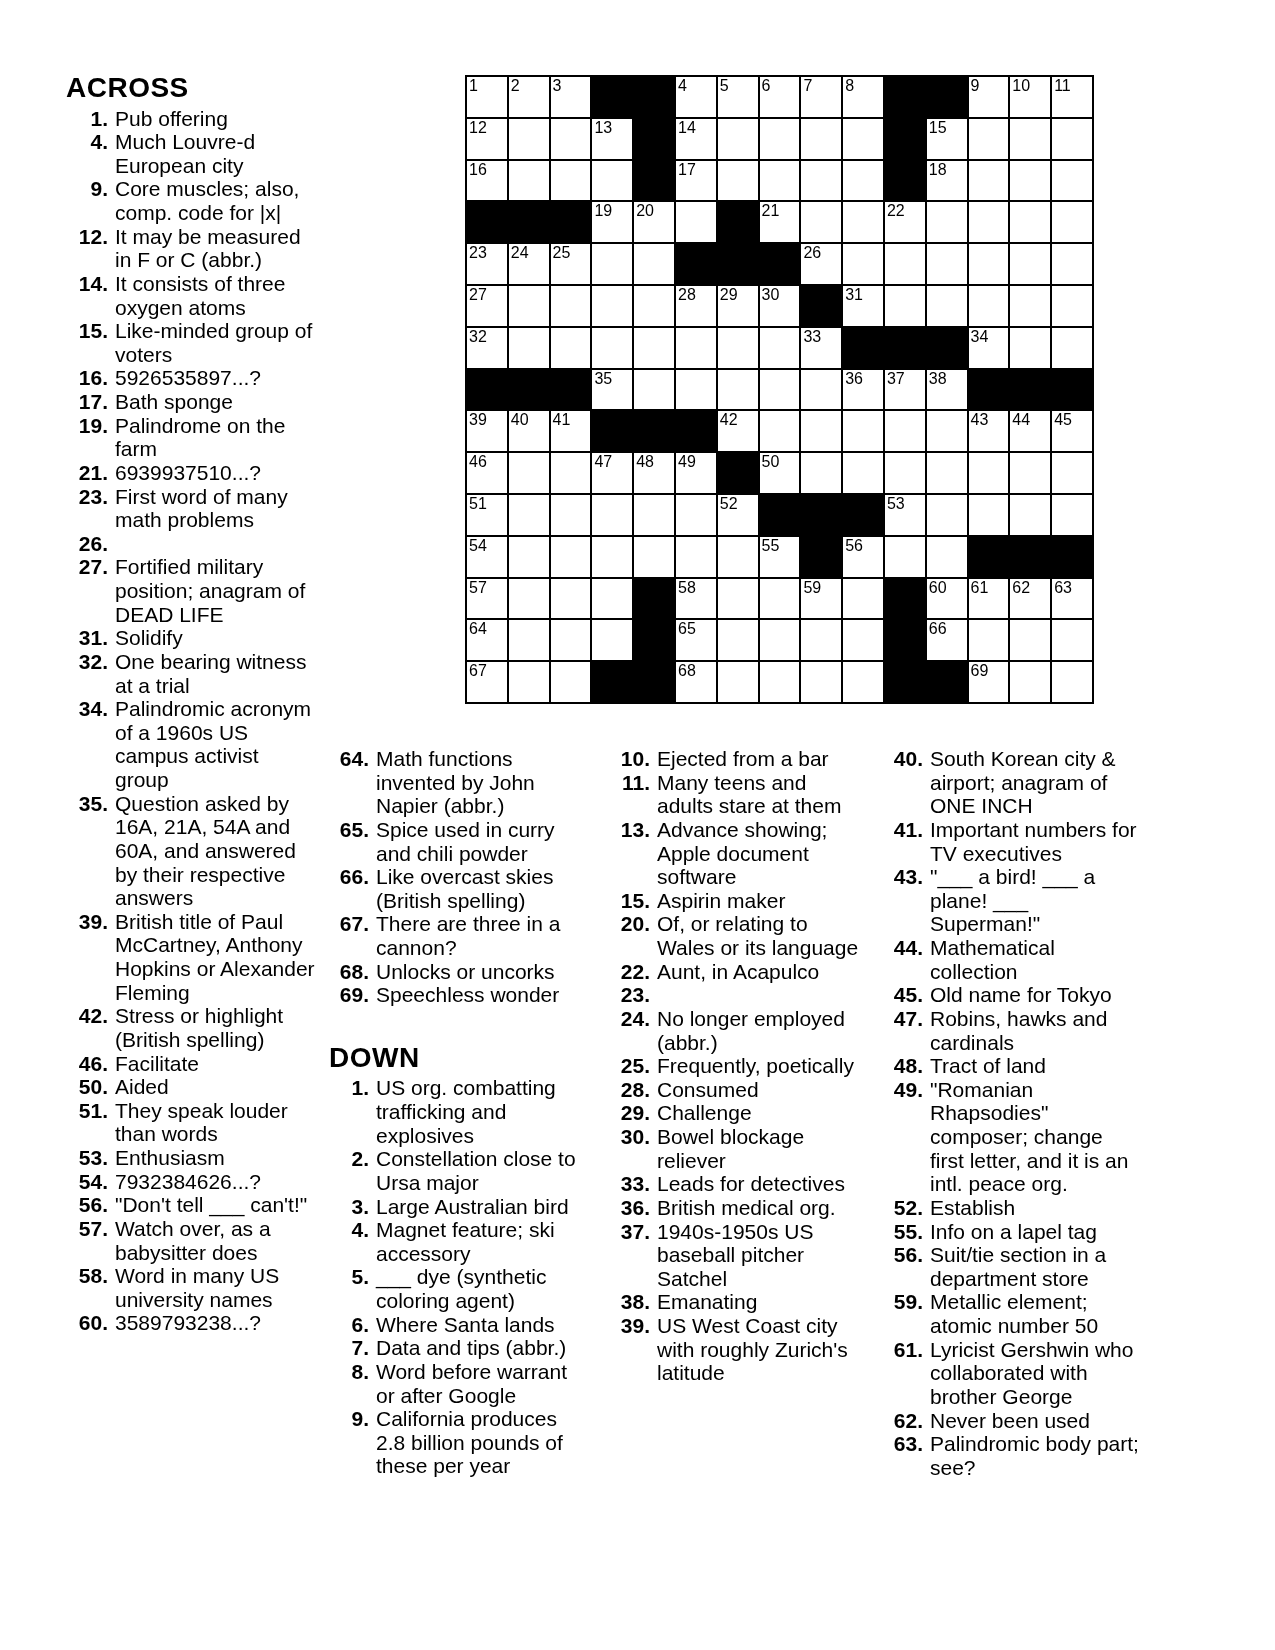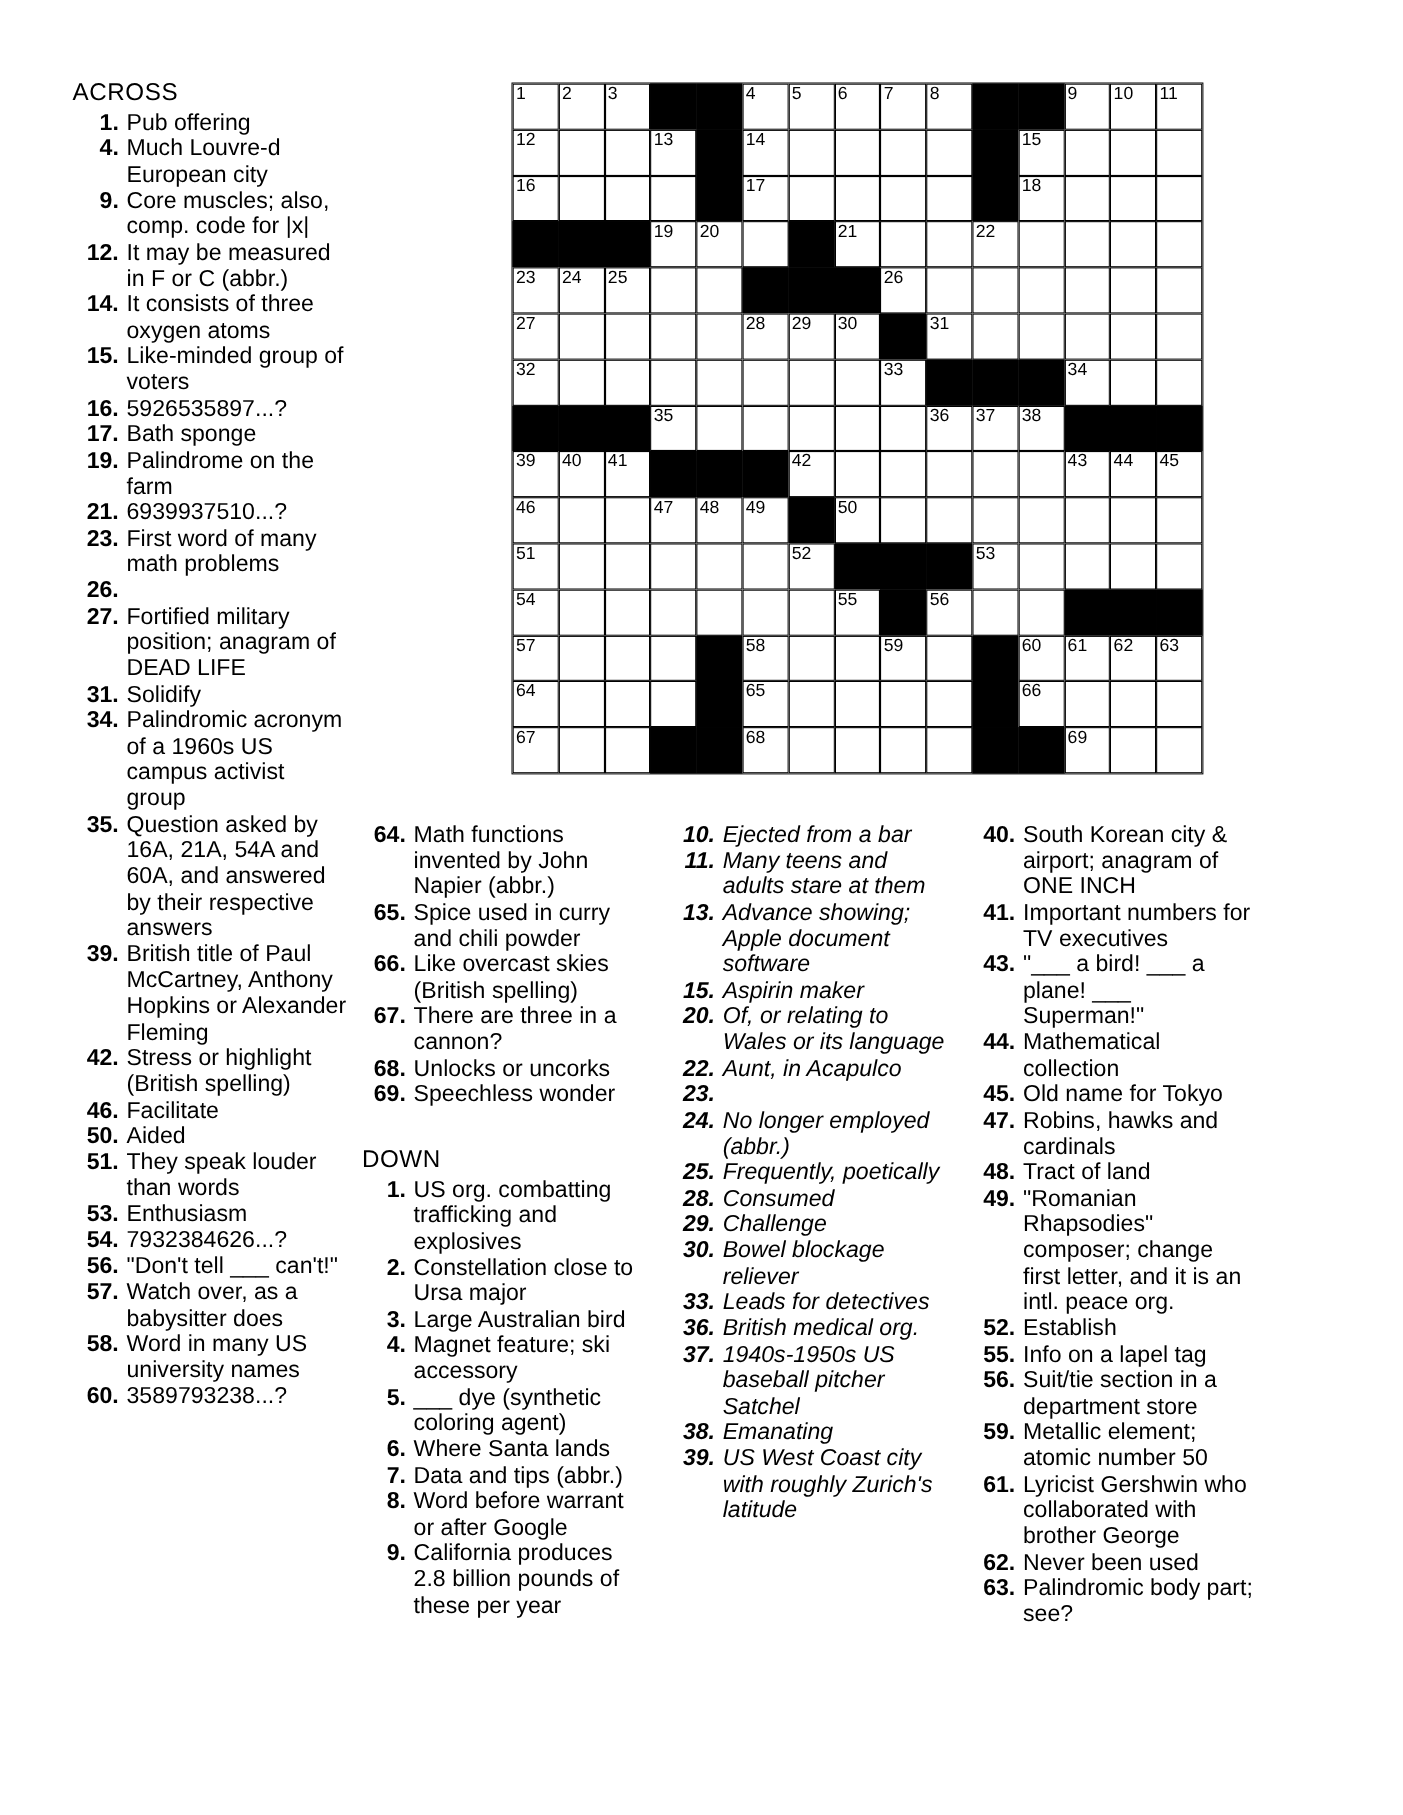--- a/index.html
+++ b/index.html
@@ -2,21 +2,21 @@
 <html><head>
 <meta charset="utf-8">
 <style>
   html,body { margin:0; padding:0; }
   body {
     width:1275px; height:1650px; position:relative;
     background:#ffffff; color:#000000;
     font-family:"Liberation Sans","DejaVu Sans",sans-serif;
   }
   .col { position:absolute; font-size:21px; line-height:1.125; }
-  .heading { font-size:22px; font-weight:400; margin:0 0 3px 0; letter-spacing:0.5px; }
+  .heading { font-size:28px; font-weight:700; margin:0 0 3px 0; letter-spacing:0.5px; }
   .clue { display:flex; align-items:flex-start; }
   .clue-num { font-weight:700; flex:0 0 auto; text-align:right; padding-right:7px; }
   .col-left .clue-num { width:42px; }
   .col-b .clue-num { width:40px; }
   .clue-text { flex:1 1 auto; }
   .down-heading { margin-top:35px; }
 
   #grid {
     position:absolute; left:465px; top:75px;
     display:grid;
@@ -92,20 +92,24 @@
         </div>
         <div class="clue">
           <span class="clue-num">27.</span>
           <span class="clue-text">Fortified military position; anagram of DEAD LIFE</span>
         </div>
         <div class="clue">
           <span class="clue-num">31.</span>
           <span class="clue-text">Solidify</span>
         </div>
         <div class="clue">
+          <span class="clue-num">32.</span>
+          <span class="clue-text">One bearing witness at a trial</span>
+        </div>
+        <div class="clue">
           <span class="clue-num">34.</span>
           <span class="clue-text">Palindromic acronym of a 1960s US campus activist group</span>
         </div>
         <div class="clue">
           <span class="clue-num">35.</span>
           <span class="clue-text">Question asked by 16A, 21A, 54A and 60A, and answered by their respective answers</span>
         </div>
         <div class="clue">
           <span class="clue-num">39.</span>
           <span class="clue-text">British title of Paul McCartney, Anthony Hopkins or Alexander Fleming</span>
@@ -580,21 +584,21 @@
           <span class="clue-num">8.</span>
           <span class="clue-text">Word before warrant or after Google</span>
         </div>
         <div class="clue">
           <span class="clue-num">9.</span>
           <span class="clue-text">California produces 2.8 billion pounds of these per year</span>
         </div>
       </div>
   </div>
 
-  <div class="col col-b" style="left:610px; top:747px; width:252px;font-style:italic;">
+  <div class="col col-b" style="left:610px; top:747px; width:252px;">
     <div id="down-part2">
         <div class="clue">
           <span class="clue-num">10.</span>
           <span class="clue-text">Ejected from a bar</span>
         </div>
         <div class="clue">
           <span class="clue-num">11.</span>
           <span class="clue-text">Many teens and adults stare at them</span>
         </div>
         <div class="clue">

